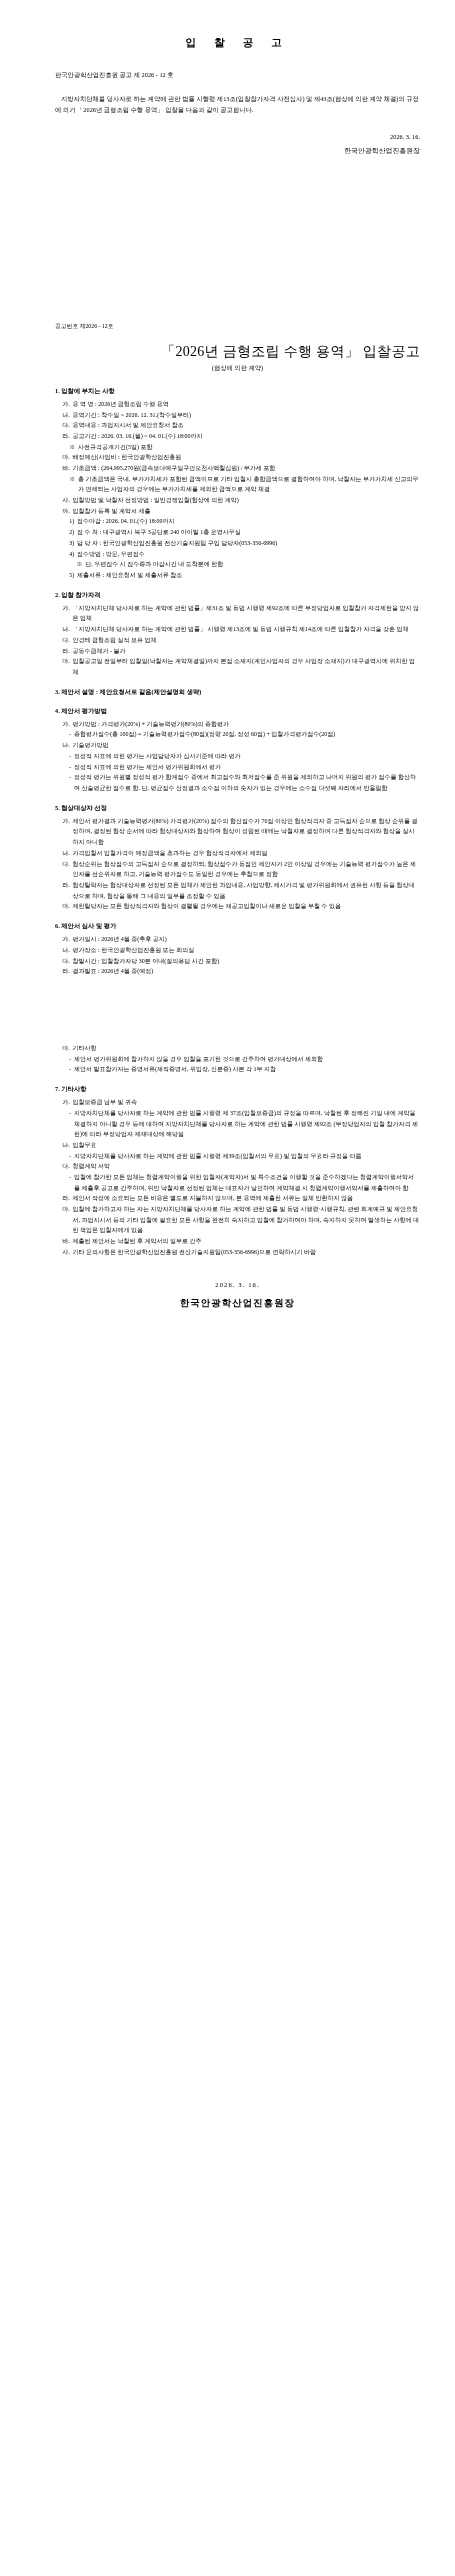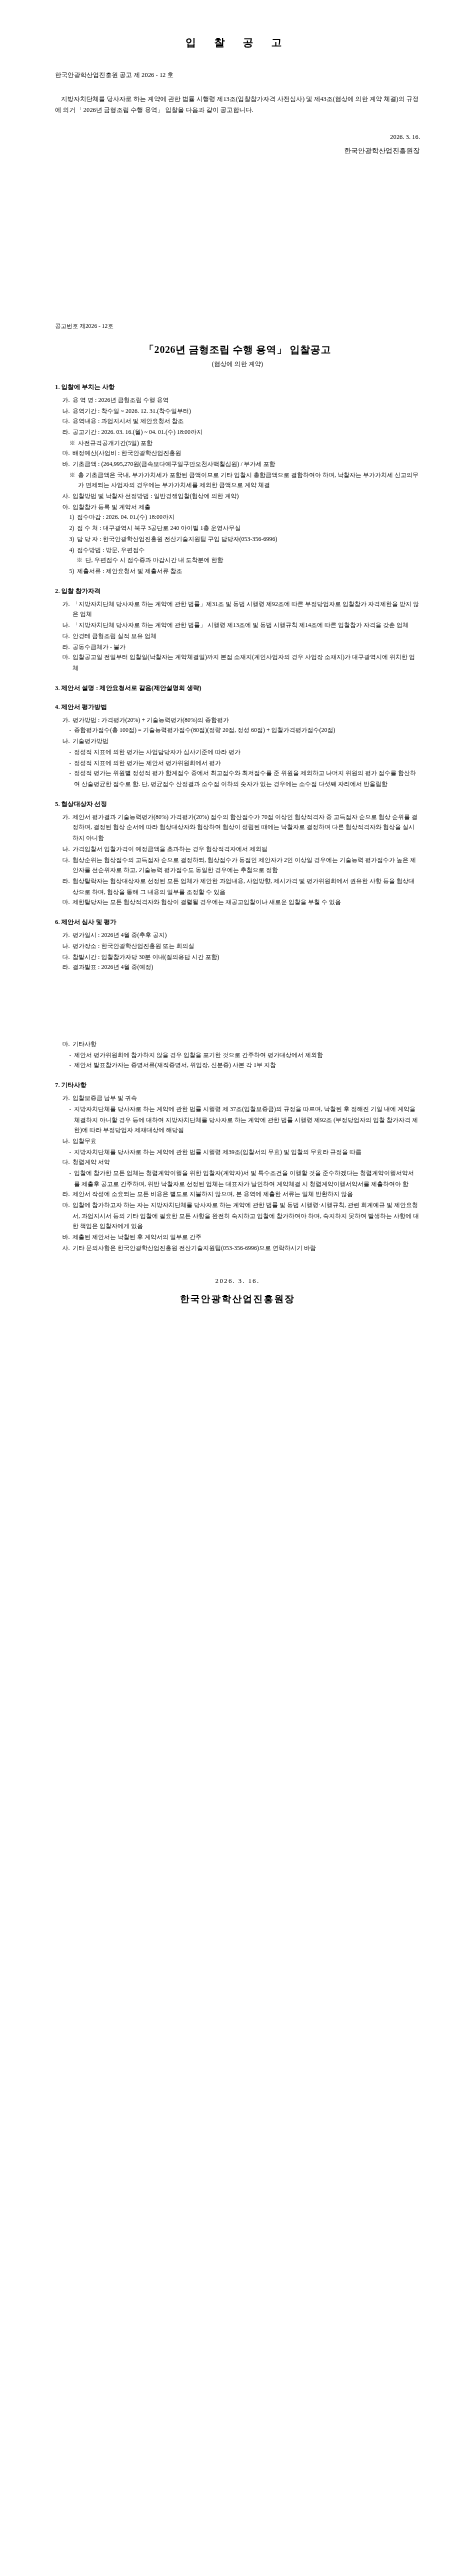--- a/index.html
+++ b/index.html
@@ -51,23 +51,23 @@
     margin-top: 1.1px;
   }
   .spacer-xl { height: 165px; }
   .spacer-lg { height: 66px; }
   .notice-no {
     font-size: 5.8px;
     margin-bottom: 11px;
     line-height: 1.7;
   }
   .sub-title {
-    text-align: center;
-    font-size: 10px;
-    font-weight: bold;
+    text-align: right;
+    font-size: 14px;
+    font-weight: normal;
     margin: 5.5px 0 2.2px 0;
     letter-spacing: 0.3px;
   }
   .sub-title2 {
     text-align: center;
     font-size: 6.3px;
     margin: 0 0 14.3px 0;
   }
   .sec-head {
     font-size: 6.3px;

